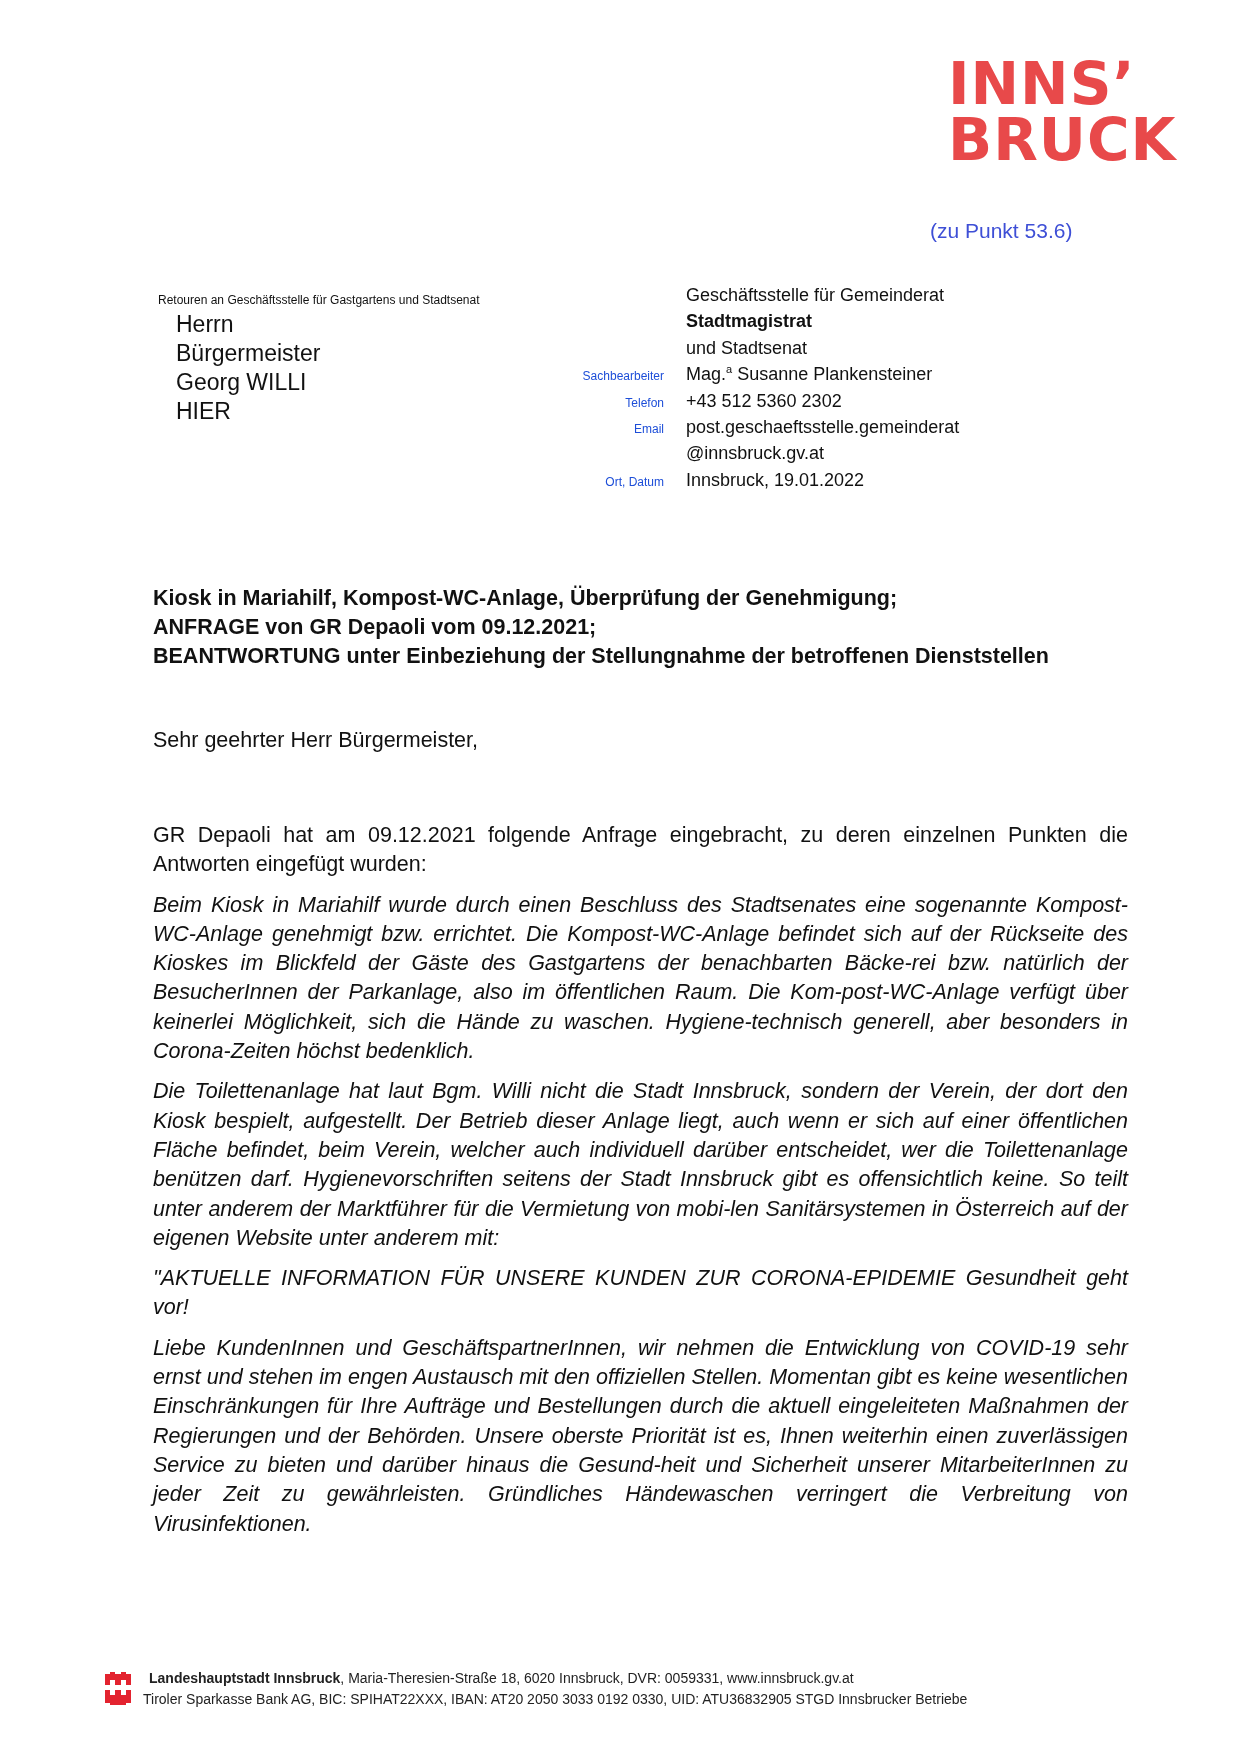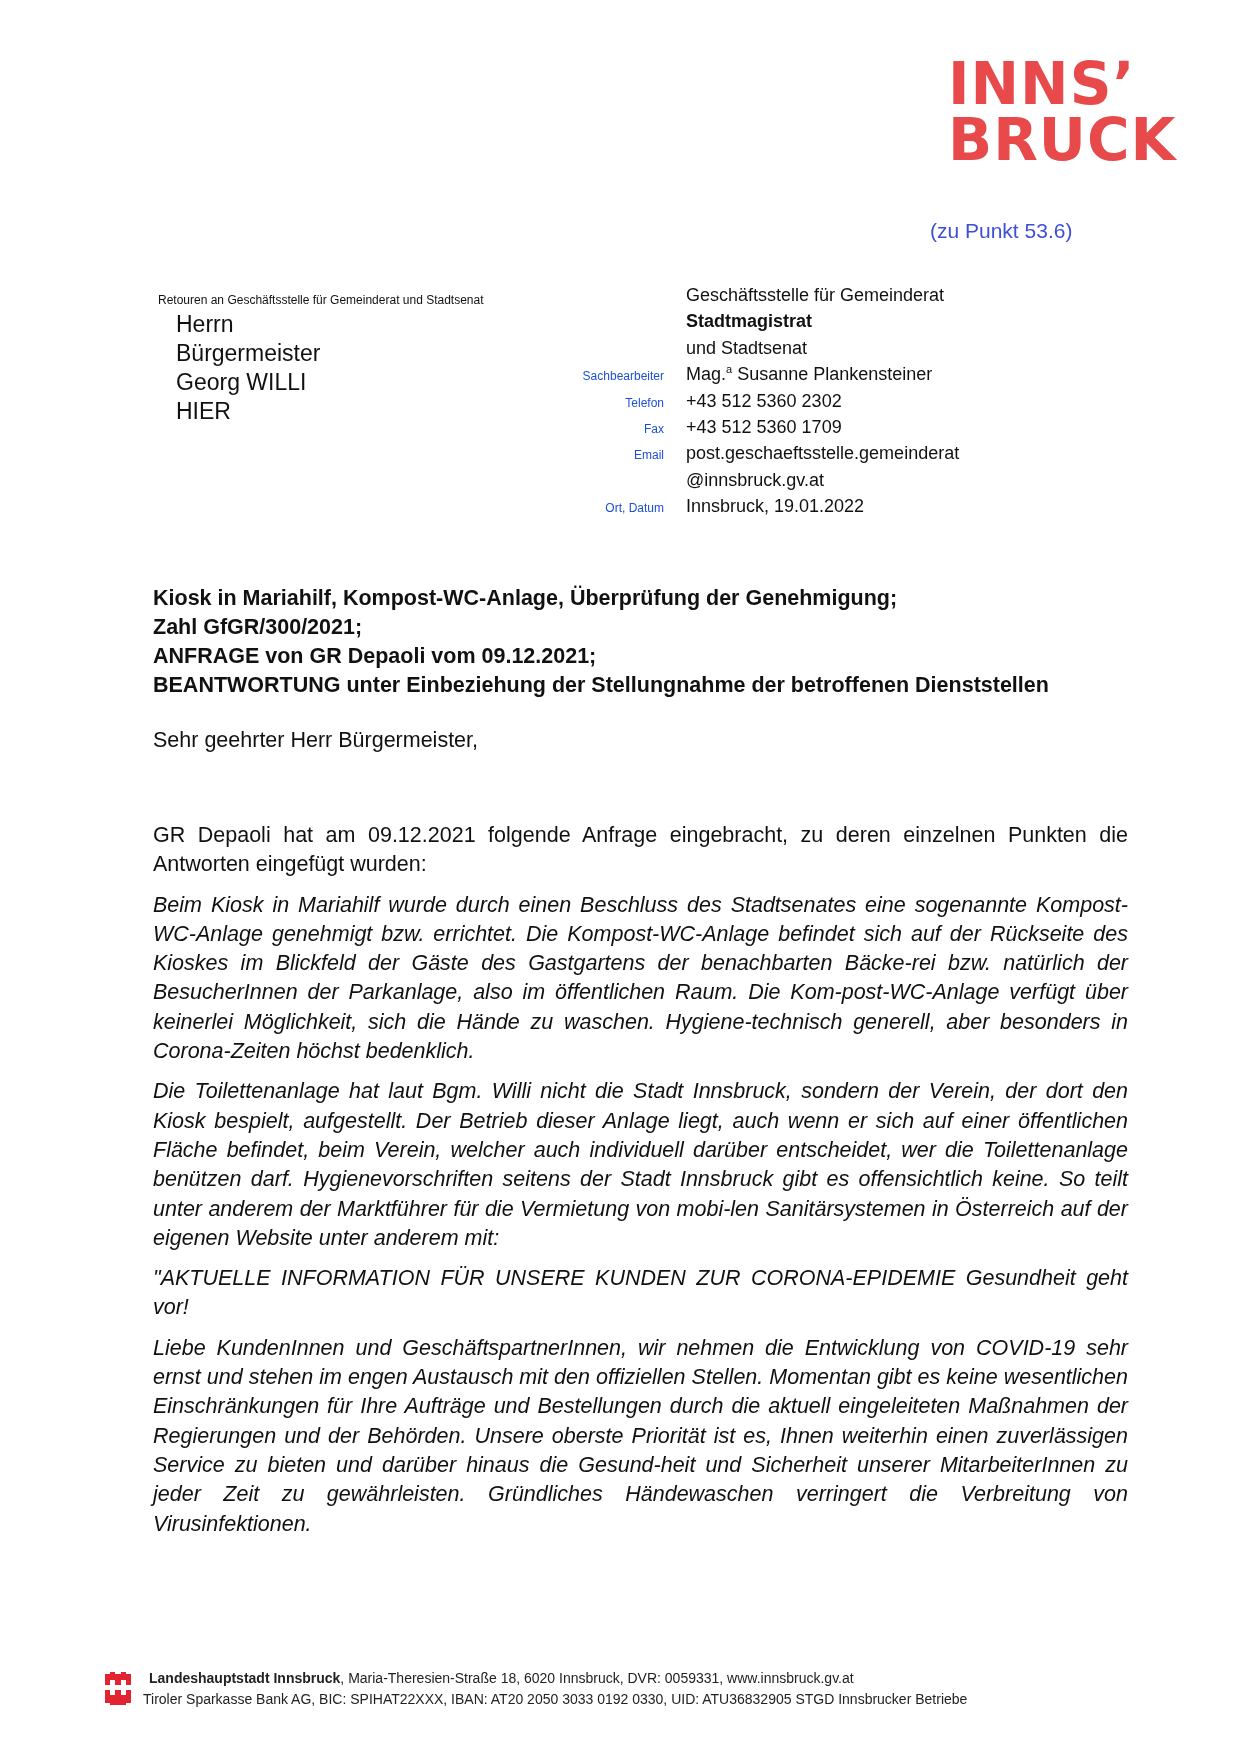--- a/index.html
+++ b/index.html
@@ -139,21 +139,21 @@
 </head>
 <body>
 
 <div class="abs logo">
   <span class="line">INNS’</span>
   <span class="line">BRUCK</span>
 </div>
 
 <div class="abs agenda-ref">(zu Punkt 53.6)</div>
 
-<div class="abs return-line">Retouren an Geschäftsstelle für Gemeinderat und Stadtsenat</div>
+<div class="abs return-line">Retouren an Geschäftsstelle für Gastgartens und Stadtsenat</div>
 <div class="abs recipient">
   <div>Herrn</div>
   <div>Bürgermeister</div>
   <div>Georg WILLI</div>
   <div>HIER</div>
 </div>
 
 <div class="abs sender">
   <div class="sender-row">
     <span class="sender-label"></span>
@@ -169,40 +169,35 @@
   </div>
   <div class="sender-row">
     <span class="sender-label">Sachbearbeiter</span>
     <span class="sender-value"><span>Mag.</span><span class="sup">a</span><span> Susanne Plankensteiner</span></span>
   </div>
   <div class="sender-row">
     <span class="sender-label">Telefon</span>
     <span class="sender-value">+43 512 5360 2302</span>
   </div>
   <div class="sender-row">
-    <span class="sender-label">Fax</span>
-    <span class="sender-value">+43 512 5360 1709</span>
-  </div>
-  <div class="sender-row">
     <span class="sender-label">Email</span>
     <span class="sender-value">post.geschaeftsstelle.gemeinderat</span>
   </div>
   <div class="sender-row">
     <span class="sender-label"></span>
     <span class="sender-value">@innsbruck.gv.at</span>
   </div>
   <div class="sender-row">
     <span class="sender-label">Ort, Datum</span>
     <span class="sender-value">Innsbruck, 19.01.2022</span>
   </div>
 </div>
 
 <div class="abs subject">
   <div>Kiosk in Mariahilf, Kompost-WC-Anlage, Überprüfung der Genehmigung;</div>
-  <div>Zahl GfGR/300/2021;</div>
   <div>ANFRAGE von GR Depaoli vom 09.12.2021;</div>
   <div>BEANTWORTUNG unter Einbeziehung der Stellungnahme der betroffenen Dienststellen</div>
 </div>
 
 <div class="abs salutation">Sehr geehrter Herr Bürgermeister,</div>
 
 <div class="abs body-text">
   <p class="intro">GR Depaoli hat am 09.12.2021 folgende Anfrage eingebracht, zu deren einzelnen Punkten die Antworten eingefügt wurden:</p>
   <p class="quote">Beim Kiosk in Mariahilf wurde durch einen Beschluss des Stadtsenates eine sogenannte Kompost-WC-Anlage genehmigt bzw. errichtet. Die Kompost-WC-Anlage befindet sich auf der Rückseite des Kioskes im Blickfeld der Gäste des Gastgartens der benachbarten Bäcke-rei bzw. natürlich der BesucherInnen der Parkanlage, also im öffentlichen Raum. Die Kom-post-WC-Anlage verfügt über keinerlei Möglichkeit, sich die Hände zu waschen. Hygiene-technisch generell, aber besonders in Corona-Zeiten höchst bedenklich.</p>
   <p class="quote">Die Toilettenanlage hat laut Bgm. Willi nicht die Stadt Innsbruck, sondern der Verein, der dort den Kiosk bespielt, aufgestellt. Der Betrieb dieser Anlage liegt, auch wenn er sich auf einer öffentlichen Fläche befindet, beim Verein, welcher auch individuell darüber entscheidet, wer die Toilettenanlage benützen darf. Hygienevorschriften seitens der Stadt Innsbruck gibt es offensichtlich keine. So teilt unter anderem der Marktführer für die Vermietung von mobi-len Sanitärsystemen in Österreich auf der eigenen Website unter anderem mit:</p>

